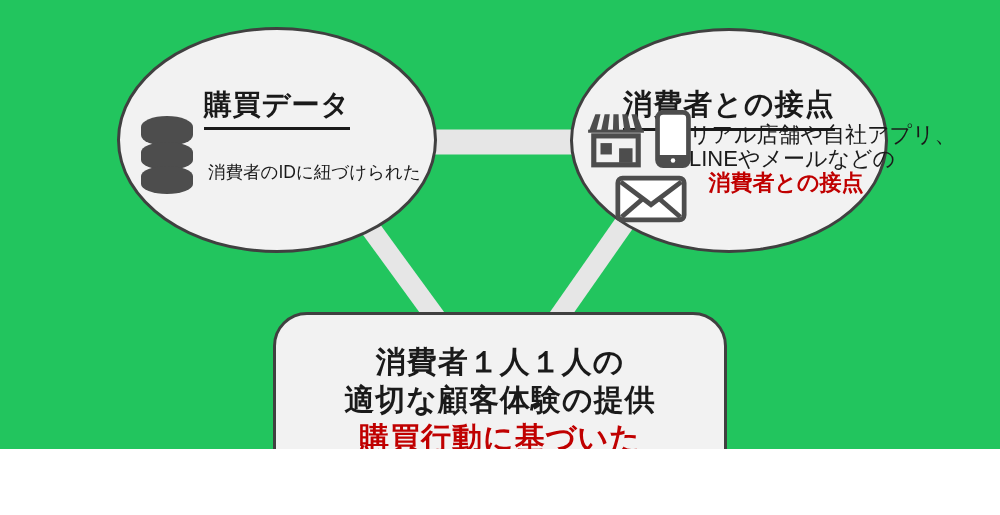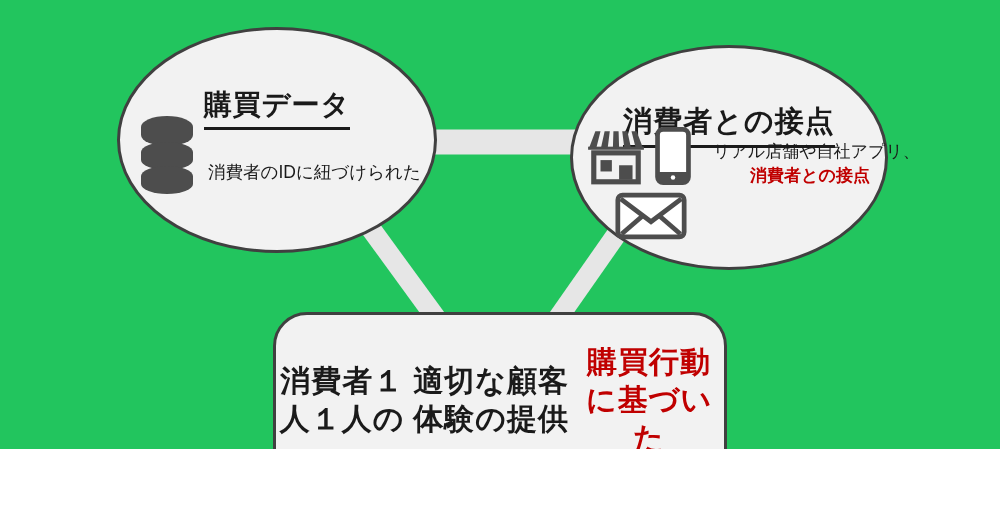--- a/index.html
+++ b/index.html
@@ -17,25 +17,25 @@
     left: 0; top: 0; width: 1000px; height: 515px;
   }
   .shape {
     position: absolute;
     background: #f2f2f2;
     border: 3px solid #404040;
     box-sizing: border-box;
   }
   .ellipse { border-radius: 50%; }
   .ellipse-left  { left: 117px; top: 27px;  width: 320px; height: 226px; }
-  .ellipse-right { left: 570px; top: 45px;  width: 318px; height: 225px; }
+  .ellipse-right { left: 570px; top: 28px;  width: 318px; height: 225px; }
   .bottom-box {
     left: 273px; top: 312px; width: 454px; height: 175px;
     border-radius: 34px;
-    display: flex; 
+    display: flex; flex-direction: column;
     align-items: center; justify-content: center;
   }
   .shape-title {
     position: absolute;
     left: 0; right: 0;
     text-align: center;
     font-weight: bold;
     font-size: 28px;
     letter-spacing: 1px;
   }
@@ -57,23 +57,22 @@
     margin-top: 30px;
   }
   .right-icons {
     position: absolute; left: 10px; top: 78px; width: 122px; height: 142px;
   }
   .store-icon  { position: absolute; left: 2px;  top: 2px;  width: 62px; height: 58px; }
   .phone-icon  { position: absolute; left: 70px; top: 0px;  width: 40px; height: 60px; }
   .mail-icon   { position: absolute; left: 32px; top: 66px; width: 72px; height: 48px; }
   .right-text {
     position: absolute; left: 116px; top: 92px; width: 194px;
-    font-size: 17px; line-height: 24px; text-align: center;
+    font-size: 22px; line-height: 24px; text-align: center;
     white-space: nowrap;
-    margin-left: 24px;
   }
   .red { color: #c00000; font-weight: bold; }
   .bottom-line {
     font-size: 30px; font-weight: bold; line-height: 38px;
     text-align: center; letter-spacing: 1px;
   }
 </style>
 </head>
 <body>
 
@@ -126,20 +125,21 @@
       </svg>
       <svg class="mail-icon" viewBox="0 0 76 50" xmlns="http://www.w3.org/2000/svg">
         <rect x="3" y="3" width="70" height="44" rx="5" fill="#ffffff" stroke="#4d4d4d" stroke-width="5"></rect>
         <polyline points="6,7 38,31 70,7" fill="none" stroke="#4d4d4d" stroke-width="5"></polyline>
         <line x1="7" y1="44" x2="29" y2="25" stroke="#4d4d4d" stroke-width="5"></line>
         <line x1="69" y1="44" x2="47" y2="25" stroke="#4d4d4d" stroke-width="5"></line>
       </svg>
     </div>
     <div class="right-text">
       <div>リアル店舗や自社アプリ、</div>
+      <div>LINEやメールなどの</div>
       <div class="red">消費者との接点</div>
     </div>
   </div>
 
   <div class="shape bottom-box">
     <div class="bottom-line">消費者１人１人の</div>
     <div class="bottom-line">適切な顧客体験の提供</div>
     <div class="bottom-line red">購買行動に基づいた</div>
   </div>
 

